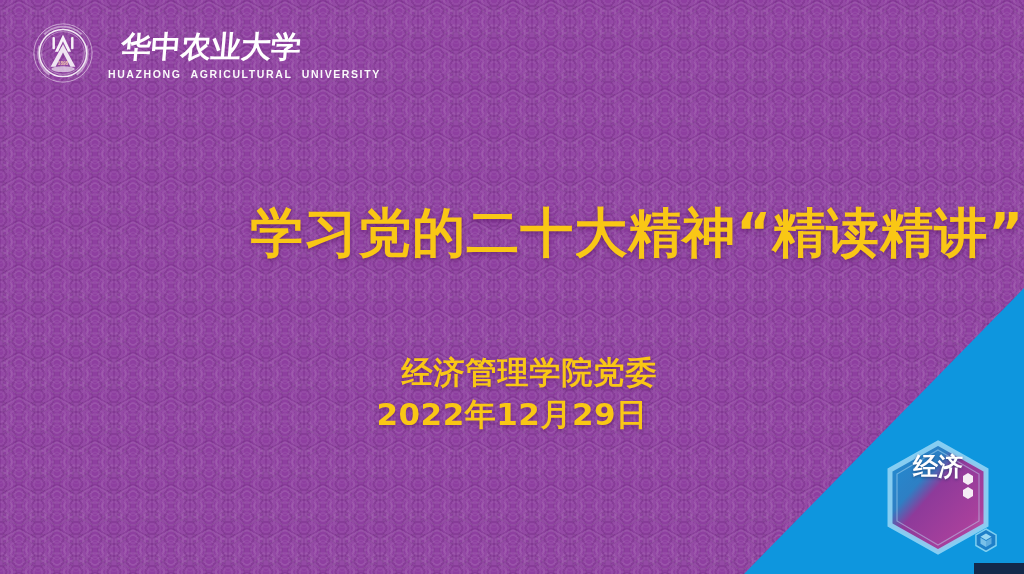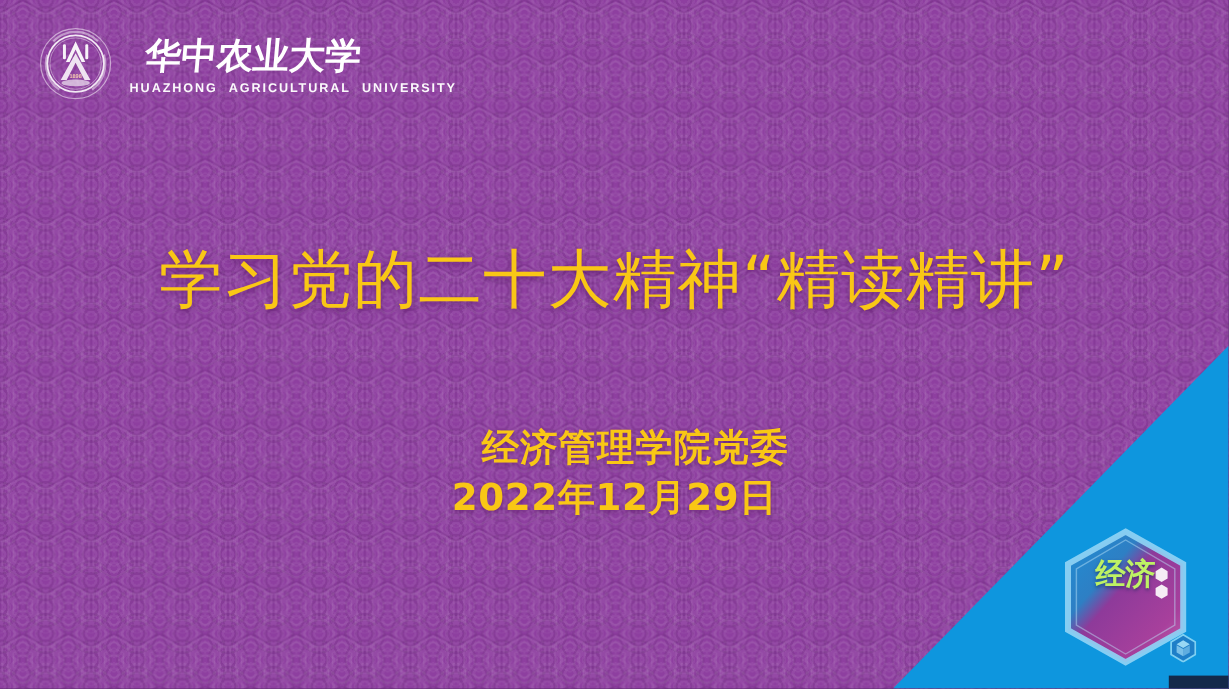--- a/index.html
+++ b/index.html
@@ -76,23 +76,23 @@
     text-align: center;
     opacity: 0.97;
   }
 
   
   .headline {
     position: absolute;
     left: 0;
     right: 0;
     top: 198px;
-    text-align: center;
+    text-align: right;
     font-family: "DejaVu Sans", "Liberation Sans", sans-serif;
-    font-weight: normal;
+    font-weight: bold;
     font-size: 53px;
     letter-spacing: 1px;
     color: #F9C715;
     text-shadow: 0 2px 5px rgba(60,0,70,0.45);
     white-space: nowrap;
   }
 
   
   .subtitle-block {
     position: absolute;
@@ -120,27 +120,27 @@
   .college-badge {
     position: absolute;
     left: 880px;
     top: 437px;
     width: 116px;
     height: 122px;
   }
   .badge-label {
     position: absolute;
     left: 0; right: 0;
-    top: 28px;
+    top: 16px;
     text-align: center;
     font-family: "DejaVu Sans", "Liberation Sans", sans-serif;
     font-weight: bold;
     font-size: 25px;
     line-height: 28px;
-    color: #bef264;
+    color: #ffffff;
     letter-spacing: 0px;
     text-shadow: 0 1px 3px rgba(20,40,90,0.6);
   }
   .cube-icon {
     position: absolute;
     left: 975px;
     top: 528px;
     width: 22px;
     height: 24px;
   }

